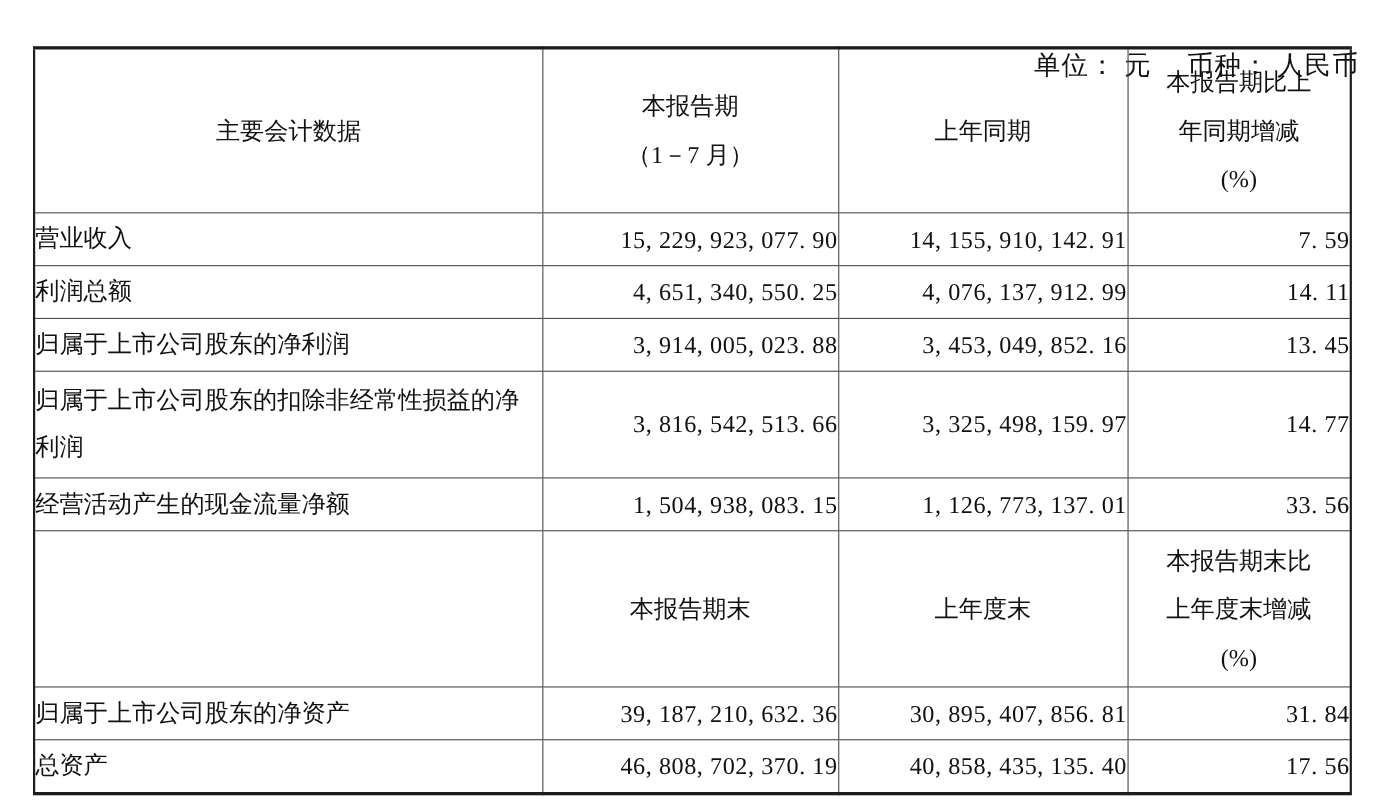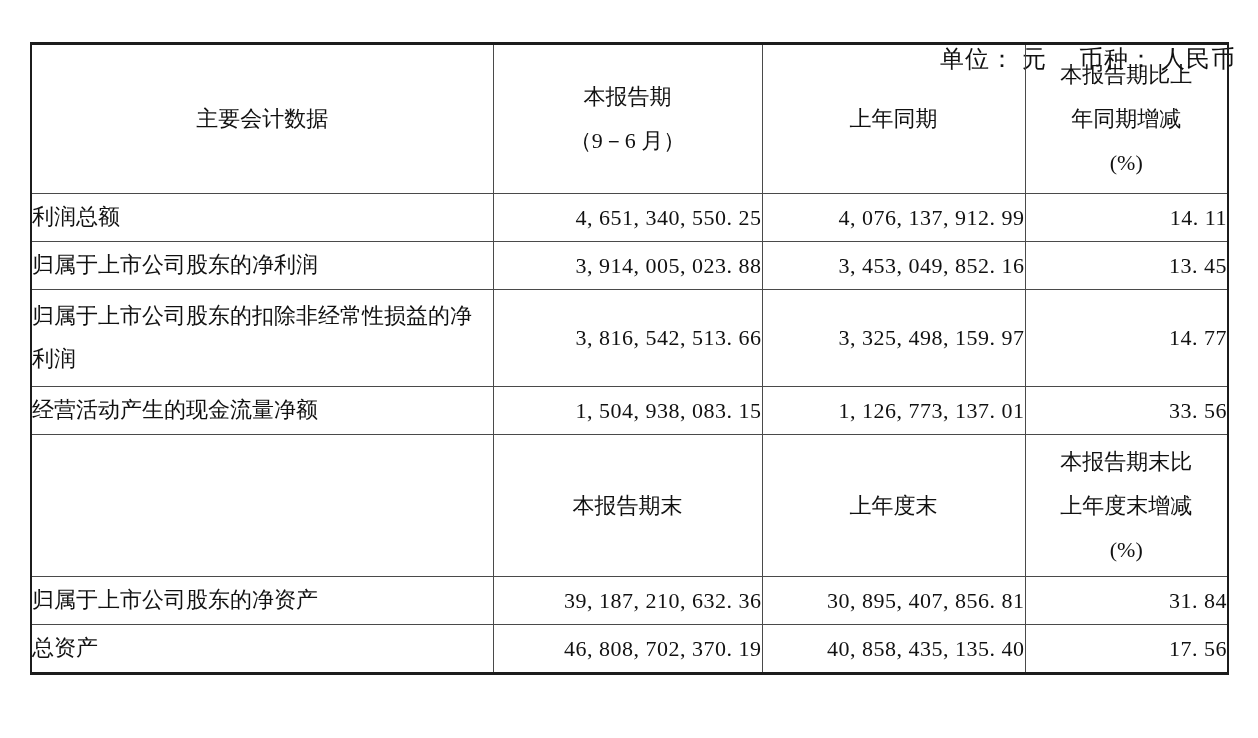--- a/index.html
+++ b/index.html
@@ -84,30 +84,36 @@
     <col class="col-current">
     <col class="col-prior">
     <col class="col-change">
   </colgroup>
 
   <tbody>
       <tr class="h-head1">
     <td class="hdr">主要会计数据</td>
     <td class="hdr">
       <div>本报告期</div>
-      <div>（9－6 月）</div>
+      <div>（1－7 月）</div>
     </td>
     <td class="hdr">上年同期</td>
     <td class="hdr">
       <div>本报告期比上</div>
       <div>年同期增减</div>
       <div>(%)</div>
     </td>
   </tr>
 
+  <tr class="h-row">
+    <td class="label">营业收入</td>
+    <td class="num">15, 229, 923, 077. 90</td>
+    <td class="num">14, 155, 910, 142. 91</td>
+    <td class="pct">7. 59</td>
+  </tr>
   <tr class="h-row">
     <td class="label">利润总额</td>
     <td class="num">4, 651, 340, 550. 25</td>
     <td class="num">4, 076, 137, 912. 99</td>
     <td class="pct">14. 11</td>
   </tr>
   <tr class="h-row">
     <td class="label">归属于上市公司股东的净利润</td>
     <td class="num">3, 914, 005, 023. 88</td>
     <td class="num">3, 453, 049, 852. 16</td>

